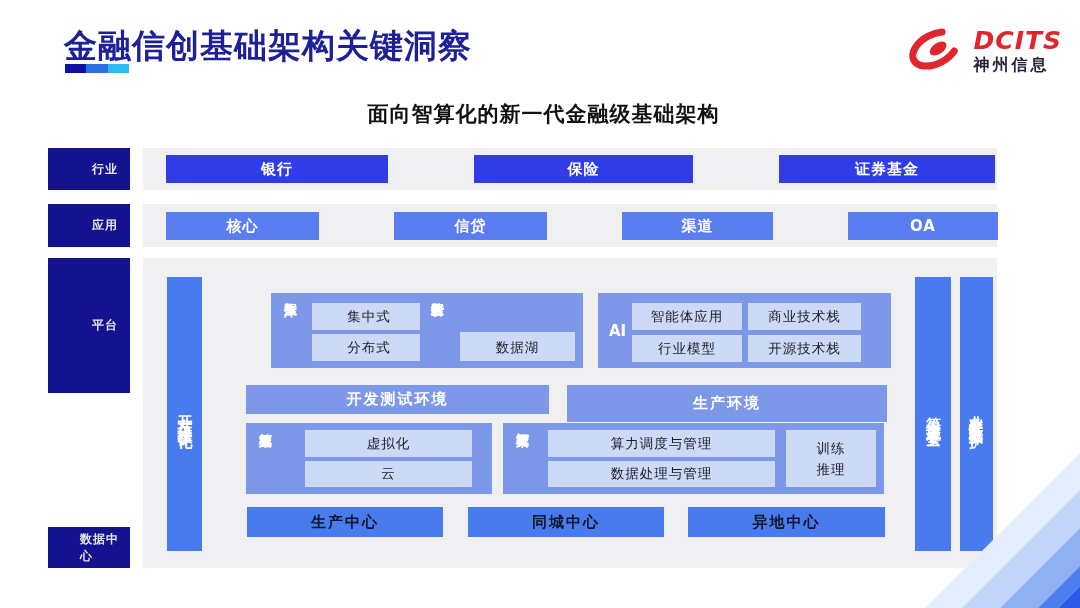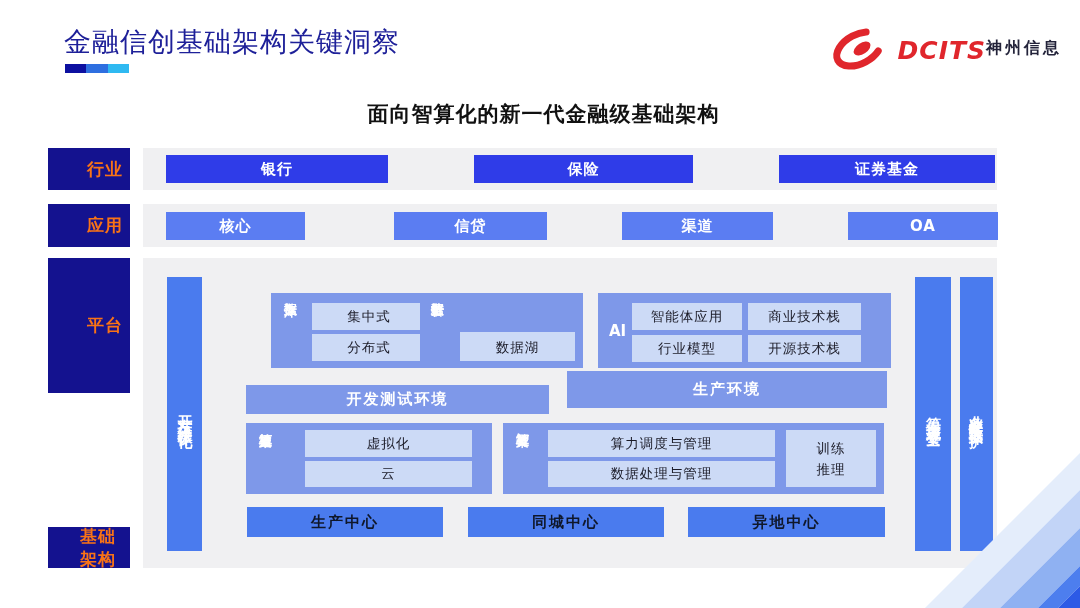--- a/index.html
+++ b/index.html
@@ -1,34 +1,34 @@
 <!DOCTYPE html>
 <html><head>
 <meta charset="utf-8">
 <style>
   * { margin:0; padding:0; box-sizing:border-box; }
   html,body { background:#fff; }
   body { font-family:"DejaVu Sans", sans-serif; }
   .page { position:relative; width:1080px; height:608px; background:#ffffff; overflow:hidden; }
 
   
-  .title { position:absolute; left:64px; top:24px; font-size:27px; font-weight:normal; color:#1e2099; letter-spacing:1px; }
+  .title { position:absolute; left:64px; top:24px; font-size:33px; font-weight:bold; color:#1e2099; letter-spacing:1px; }
   .underline { position:absolute; left:65px; top:64px; width:64px; height:9px; display:flex; }
   .underline span { display:block; height:100%; width:21.3px; }
   .useg1 { background:#0d10a0; } .useg2 { background:#2e6fe0; } .useg3 { background:#2fb9f1; }
 
   .logo { position:absolute; right:18px; top:20px; display:flex; align-items:center; gap:8px; }
-  .logo-text { display:flex; flex-direction:row; line-height:1.05; }
+  .logo-text { display:flex; flex-direction:column; line-height:1.05; }
   .logo-brand { color:#e0262c; font-weight:bold; font-style:italic; font-size:25px; letter-spacing:1px; }
   .logo-company { color:#23233a; font-weight:bold; font-size:16px; letter-spacing:3px; margin-top:2px; }
 
   .subtitle { position:absolute; left:0; top:100px; width:1080px; text-align:center; font-size:21px; font-weight:bold; color:#111; letter-spacing:1px;padding-left:7px; }
 
   
-  .lbl { position:absolute; left:48px; width:82px; background:#14128f; color:#f97316; font-weight:bold; font-size:17px; display:flex; align-items:center; justify-content:center; letter-spacing:1px;padding-left:32px; }
+  .lbl { position:absolute; left:48px; width:82px; background:#14128f; color:#e5e5e5; font-weight:bold; font-size:12px; display:flex; align-items:center; justify-content:center; letter-spacing:1px;padding-left:32px; }
   .lbl-industry { top:148px; height:42px; }
   .lbl-apps { top:204px; height:43px; }
   .lbl-platform { top:258px; height:135px; }
   .lbl-infra { top:403px; height:113px; }
   .lbl-dc { top:527px; height:41px; }
 
   
   .strip { position:absolute; left:143px; width:854px; background:#f0f0f2; }
   .strip1 { top:148px; height:42px; }
   .strip2 { top:204px; height:43px; }
@@ -83,30 +83,30 @@
       <span class="logo-brand">DCITS</span>
       <span class="logo-company">神州信息</span>
     </span>
   </div>
 
   <div class="subtitle">面向智算化的新一代金融级基础架构</div>
 
   <div class="lbl lbl-industry">行业</div>
   <div class="lbl lbl-apps">应用</div>
   <div class="lbl lbl-platform">平台</div>
-  <div class="lbl lbl-dc">基础架构</div>
+  <div class="lbl lbl-dc">数据中心</div>
 
   <div class="strip strip1">
     <div class="blue1" style="left:23px;top:7px;width:222px;height:28px;">银行</div>
     <div class="blue1" style="left:331px;top:7px;width:219px;height:28px;">保险</div>
     <div class="blue1" style="left:636px;top:7px;width:216px;height:28px;">证券基金</div>
   </div>
 
   <div class="strip strip2">
-    <div class="blue2" style="left:23px;top:8px;width:139px;height:28px;">核心</div>
+    <div class="blue2" style="left:23px;top:8px;width:153px;height:28px;">核心</div>
     <div class="blue2" style="left:251px;top:8px;width:153px;height:28px;">信贷</div>
     <div class="blue2" style="left:479px;top:8px;width:151px;height:28px;">渠道</div>
     <div class="blue2" style="left:705px;top:8px;width:150px;height:28px;">OA</div>
   </div>
 
   <div class="strip bigbox">
 
     <div class="vbar" style="left:24px;top:19px;width:35px;height:274px;">开发运维一体化</div>
 
     <div class="group" style="left:104px;top:35px;width:163px;height:75px;margin-left:24px;">
@@ -123,21 +123,21 @@
 
     <div class="group" style="left:455px;top:35px;width:293px;height:75px;">
       <div class="glabel-h" style="left:11px;">AI</div>
       <div class="chip" style="left:34px;top:10px;width:110px;height:27px;">智能体应用</div>
       <div class="chip" style="left:150px;top:10px;width:113px;height:27px;">商业技术栈</div>
       <div class="chip" style="left:34px;top:42px;width:110px;height:27px;">行业模型</div>
       <div class="chip" style="left:150px;top:42px;width:113px;height:27px;">开源技术栈</div>
     </div>
 
     <div class="envbar" style="left:103px;top:127px;width:303px;height:29px;">开发测试环境</div>
-    <div class="envbar" style="left:424px;top:113px;width:320px;height:37px;">生产环境</div>
+    <div class="envbar" style="left:424px;top:127px;width:320px;height:37px;">生产环境</div>
 
     <div class="group" style="left:103px;top:165px;width:246px;height:71px;">
       <div class="glabel" style="left:10px;">通算框架</div>
       <div class="chip" style="left:59px;top:7px;width:167px;height:27px;">虚拟化</div>
       <div class="chip" style="left:59px;top:38px;width:167px;height:26px;">云</div>
     </div>
 
     <div class="group" style="left:360px;top:165px;width:381px;height:71px;">
       <div class="glabel" style="left:10px;">智算框架</div>
       <div class="chip" style="left:45px;top:7px;width:227px;height:27px;">算力调度与管理</div>

